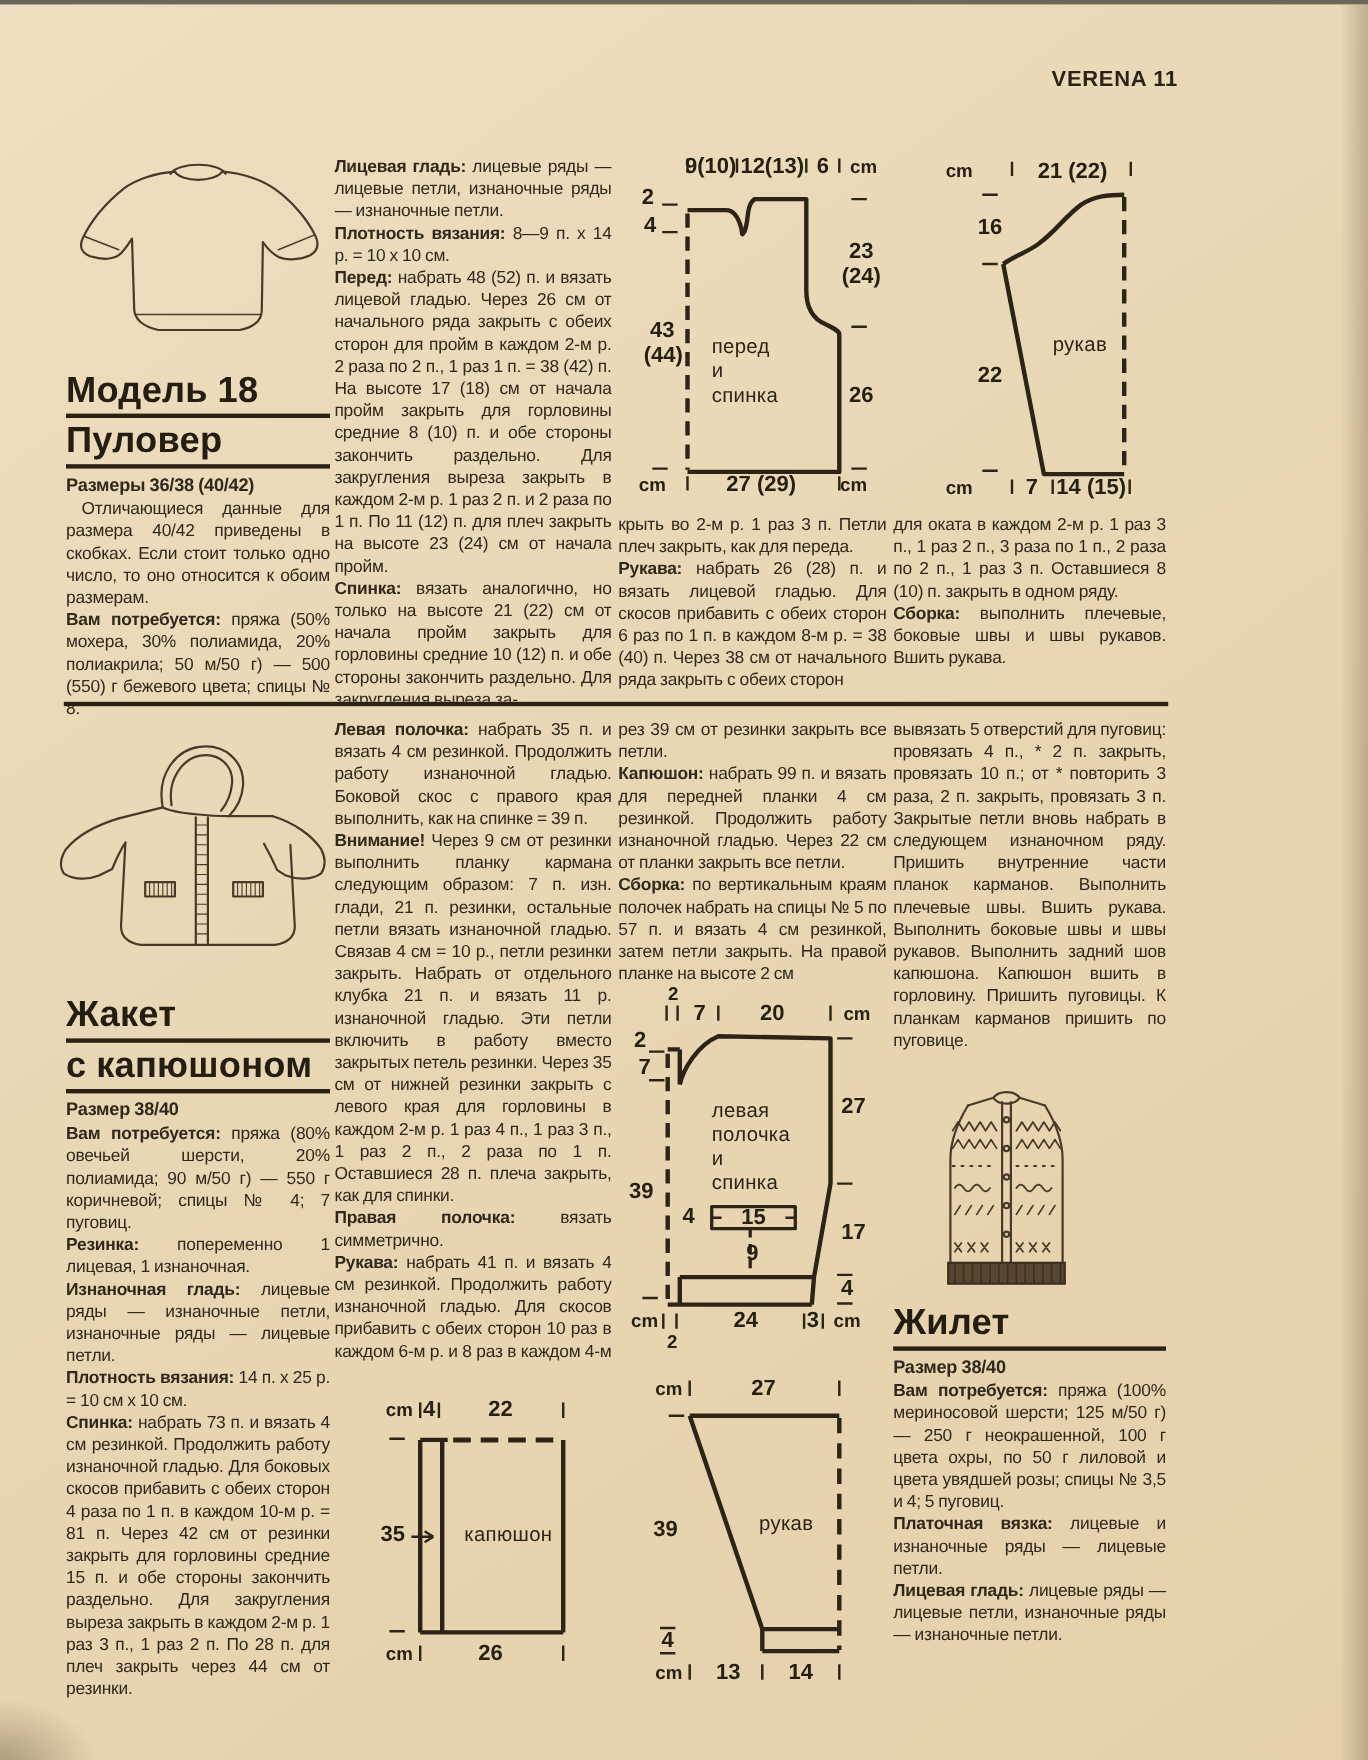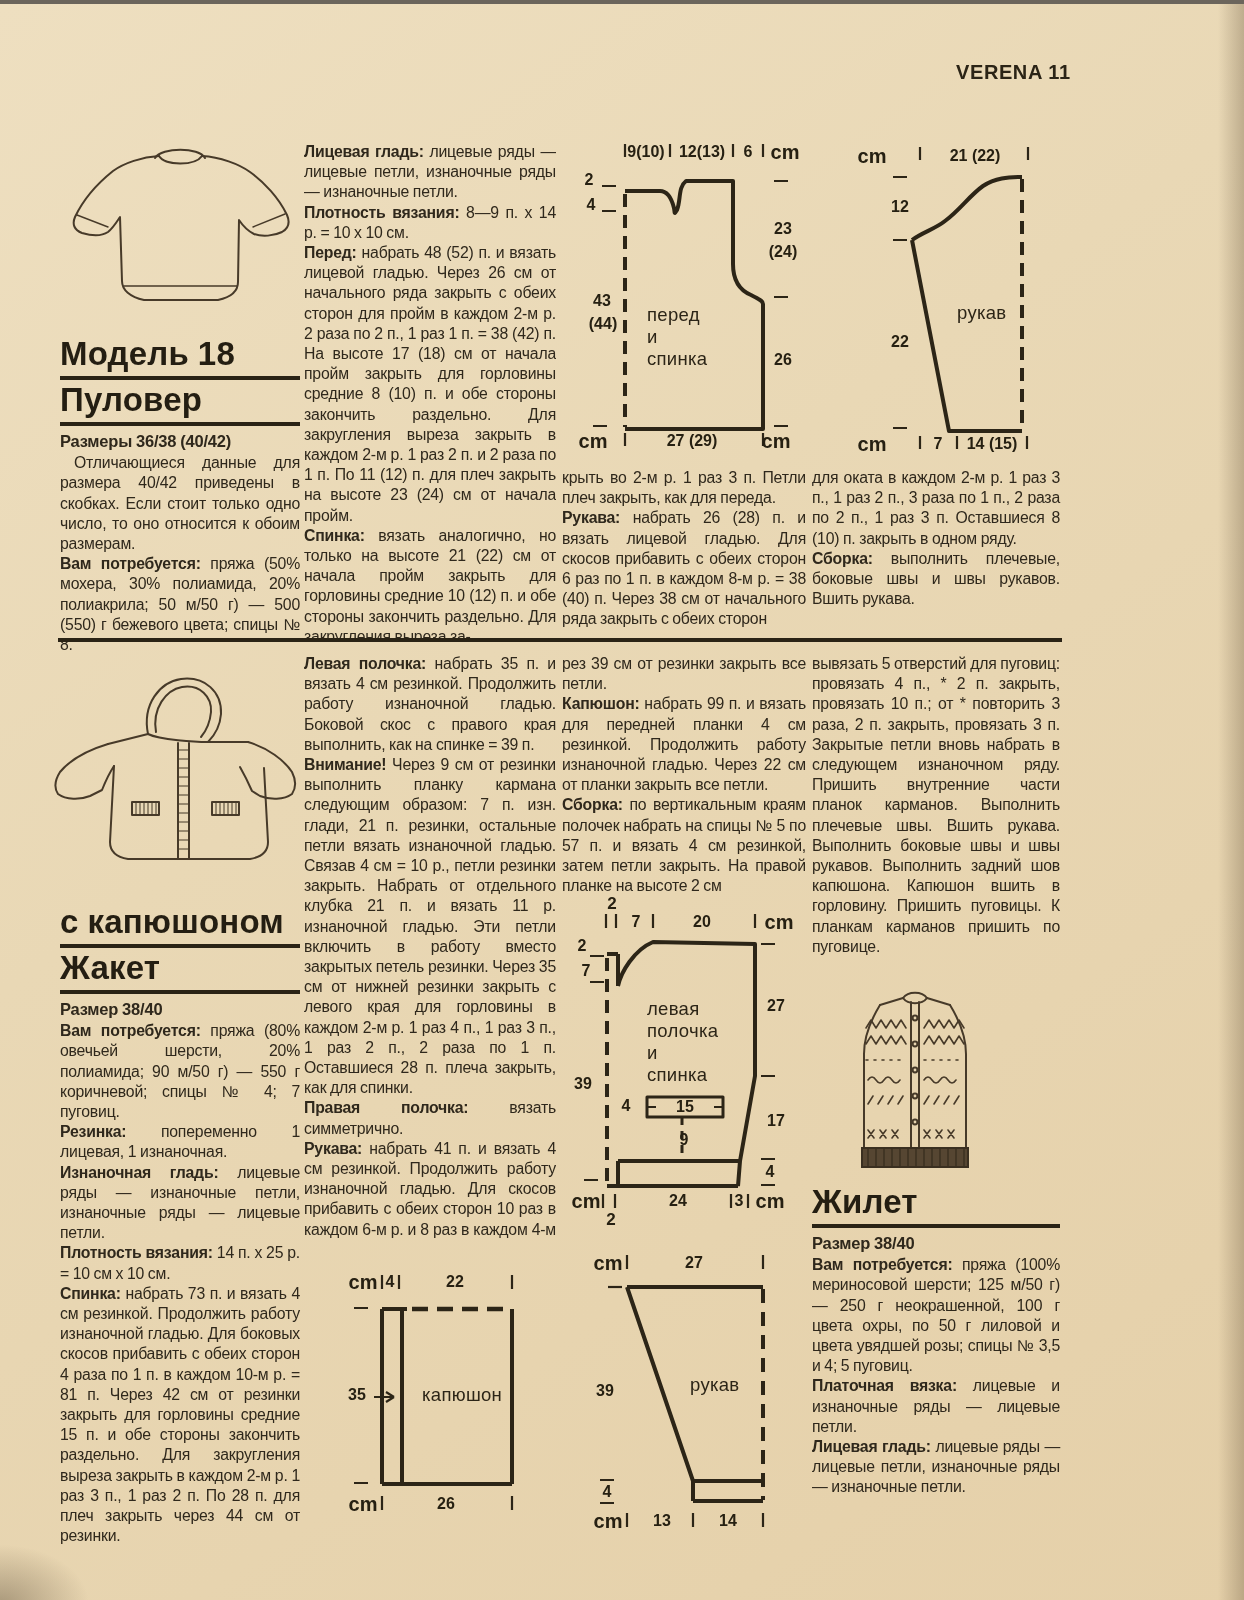--- a/index.html
+++ b/index.html
@@ -17,23 +17,23 @@
   .col{font-size:15.8px;line-height:20.2px;text-align:justify;letter-spacing:-.2px;word-spacing:-.5px;}
   .col p{margin:0;}
   .lead{font-weight:bold;}
   .indent{text-indent:14px;}
   h2.mtitle{font-size:33px;line-height:1.12;font-weight:bold;margin:0 0 2px 0;padding-bottom:3px;
     border-bottom:4px solid #2a2315;letter-spacing:.2px;color:#241e12;}
   .sizes{font-weight:bold;font-size:16.5px;margin:5px 0 2px 0 !important;}
   .divider{background:#2a2315;}
   .diag{position:absolute;}
   .diag svg{position:absolute;left:0;top:0;}
-  .dl{position:absolute;transform:translate(-50%,-50%);font-weight:bold;font-size:16px;
+  .dl{position:absolute;transform:translate(-50%,-50%);font-weight:bold;font-size:20px;
     white-space:nowrap;color:#262012;letter-spacing:0;}
-  .dl.cm{font-size:20px;}
+  .dl.cm{font-size:17px;}
   .dl.sm{font-size:17px;}
   .dname{position:absolute;font-weight:normal;font-size:18.5px;line-height:22px;color:#2c2517;
     letter-spacing:.3px;white-space:nowrap;}
   .sketch path,.sketch rect,.sketch circle,.sketch polyline,.sketch line{vector-effect:none;}
 </style>
 </head>
 <body>
 
 <div class="page">
 
@@ -112,21 +112,21 @@
         <path stroke-width="4" stroke-dasharray="13 8" d="M177,45 L177,295"></path>
         <g stroke-width="2.2">
           <path d="M48,43 H62 M48,106 H62 M48,294 H62"></path>
           <path d="M75,13 V26 M183,13 V26"></path>
           <path d="M75,302 V315 M112,302 V315 M182,302 V315"></path>
         </g>
       </g>
     </svg>
     <span class="dl cm" style="left:27px;top:22px;">cm</span>
     <span class="dl" style="left:130px;top:22px;">21 (22)</span>
-    <span class="dl" style="left:55px;top:73px;">12</span>
+    <span class="dl" style="left:55px;top:73px;">16</span>
     <span class="dl" style="left:55px;top:208px;">22</span>
     <span class="dname" style="left:112px;top:168px;">рукав</span>
     <span class="dl cm" style="left:27px;top:310px;">cm</span>
     <span class="dl" style="left:93px;top:310px;">7</span>
     <span class="dl" style="left:147px;top:310px;">14 (15)</span>
   </div>
 
   <div class="abs col" style="left:812px;top:464px;width:248px;">
     <p><span>для оката в каждом 2-м р. 1 раз 3 п., 1 раз 2 п., 3 раза по 1 п., 2 раза по 2 п., 1 раз 3 п. Оставшиеся 8 (10) п. закрыть в одном ряду.</span></p>
     <p><span class="lead">Сборка:</span><span> выполнить плечевые, боковые швы и швы рукавов. Вшить рукава.</span></p>
@@ -150,22 +150,22 @@
       <rect x="82" y="132" width="27" height="13"></rect>
       <rect x="162" y="132" width="27" height="13"></rect>
       <g stroke-width="1">
         <path d="M86,132 V145 M90,132 V145 M94,132 V145 M98,132 V145 M102,132 V145 M106,132 V145"></path>
         <path d="M166,132 V145 M170,132 V145 M174,132 V145 M178,132 V145 M182,132 V145 M186,132 V145"></path>
       </g>
     </g>
   </svg>
 
   <div class="abs col" style="left:60px;top:900px;width:240px;">
+    <h2 class="mtitle">Жакет</h2>
     <h2 class="mtitle">с капюшоном</h2>
-    <h2 class="mtitle">Жакет</h2>
     <p class="sizes">Размер 38/40</p>
     <p><span class="lead">Вам потребуется:</span><span> пряжа (80% овечьей шерсти, 20% полиамида; 90 м/50 г) — 550 г коричневой; спицы № 4; 7 пуговиц.</span></p>
     <p><span class="lead">Резинка:</span><span> попеременно 1 лицевая, 1 изнаночная.</span></p>
     <p><span class="lead">Изнаночная гладь:</span><span> лицевые ряды — изнаночные петли, изнаночные ряды — лицевые петли.</span></p>
     <p><span class="lead">Плотность вязания:</span><span> 14 п. х 25 р. = 10 см х 10 см.</span></p>
     <p><span class="lead">Спинка:</span><span> набрать 73 п. и вязать 4 см резинкой. Продолжить работу изнаночной гладью. Для боковых скосов прибавить с обеих сторон 4 раза по 1 п. в каждом 10-м р. = 81 п. Через 42 см от резинки закрыть для горловины средние 15 п. и обе стороны закончить раздельно. Для закругления выреза закрыть в каждом 2-м р. 1 раз 3 п., 1 раз 2 п. По 28 п. для плеч закрыть через 44 см от резинки.</span></p>
   </div>
 
   <div class="abs col" style="left:304px;top:650px;width:252px;height:586px;overflow:hidden;">
     <p><span class="lead">Левая полочка:</span><span> набрать 35 п. и вязать 4 см резинкой. Продолжить работу изнаночной гладью. Боковой скос с правого края выполнить, как на спинке = 39 п.</span></p>

